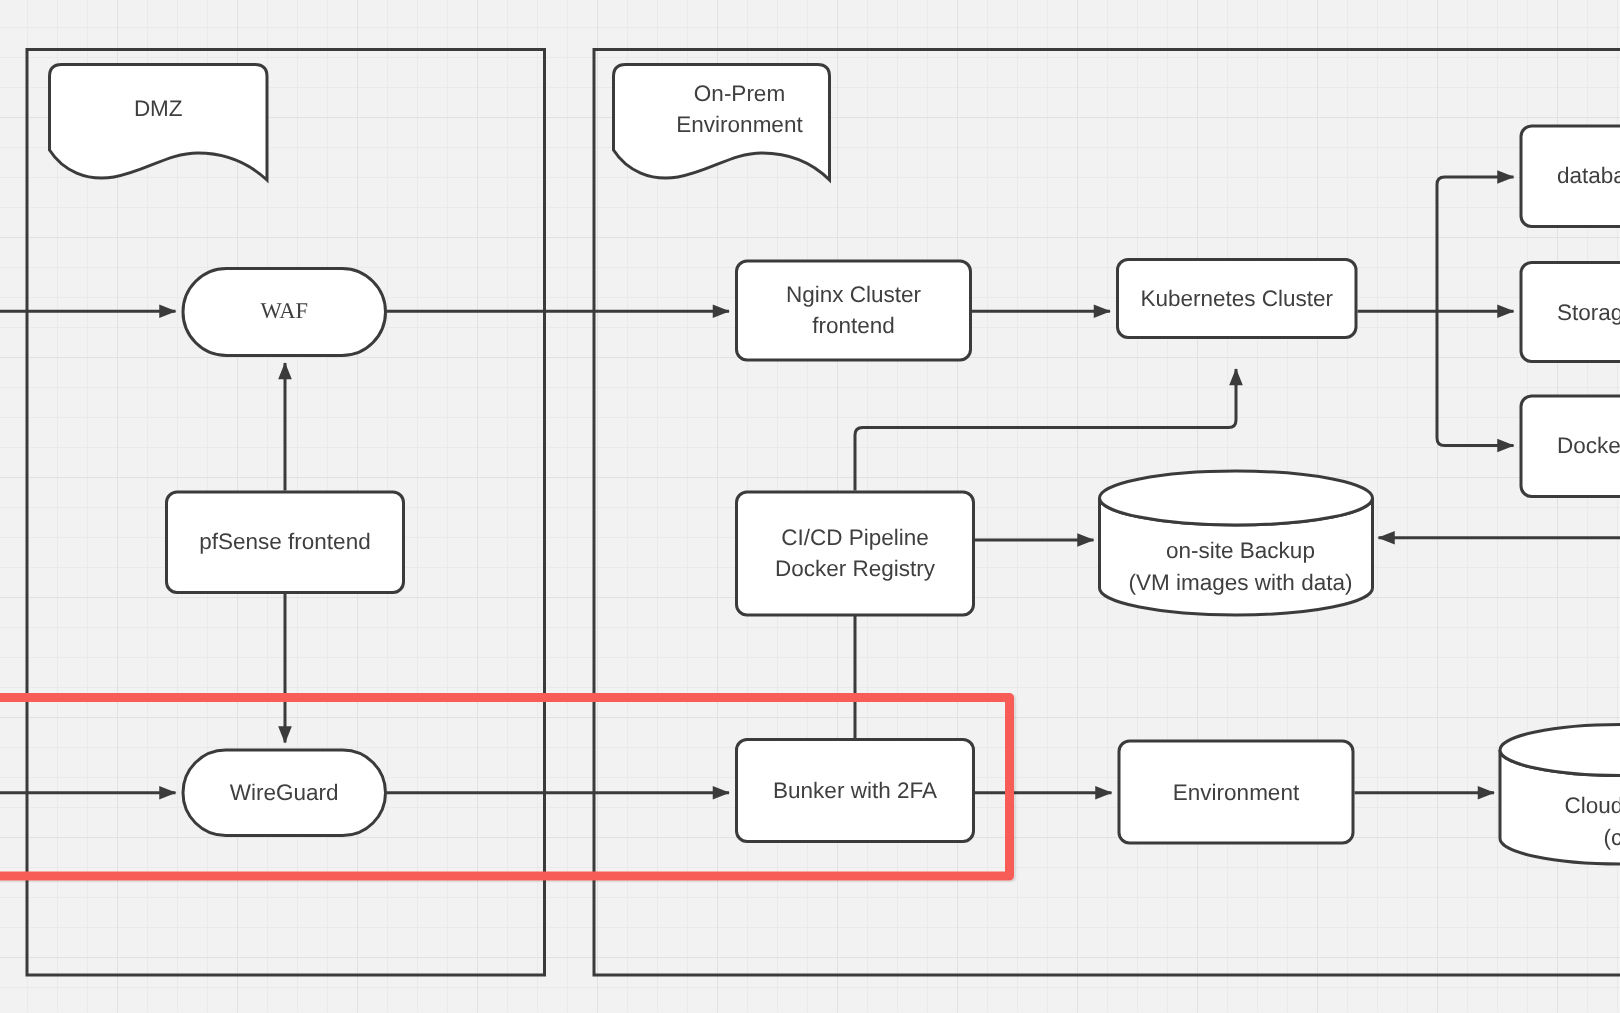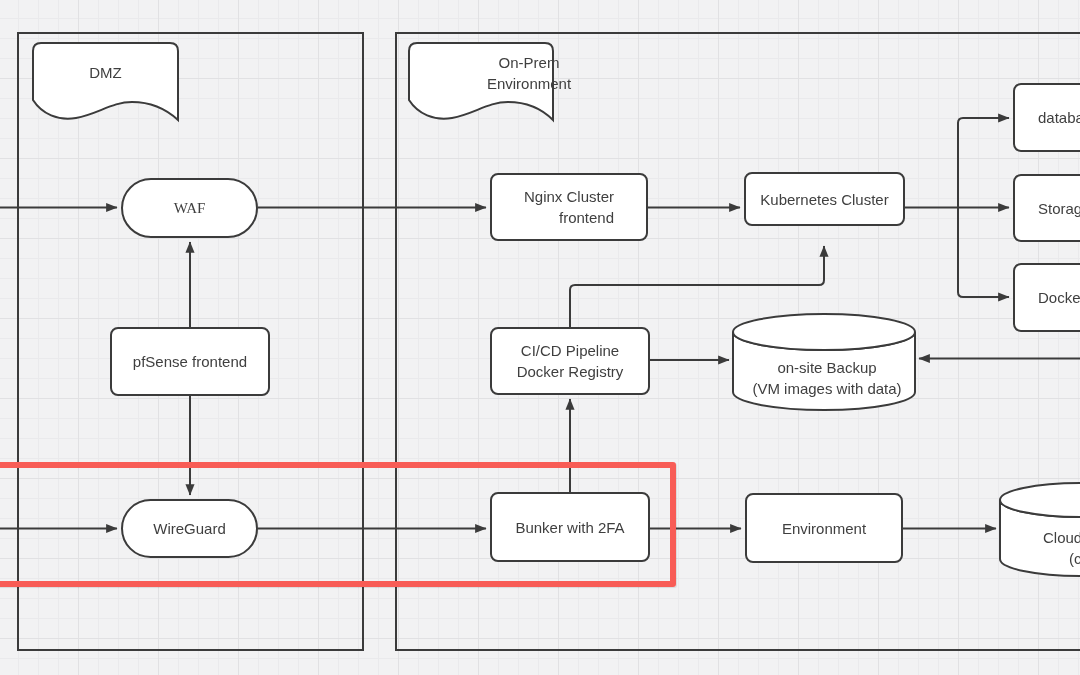--- a/index.html
+++ b/index.html
@@ -81,30 +81,30 @@
   <ellipse class="shape" cx="824" cy="332" rx="91" ry="18"></ellipse>
 
   <path class="shape" d="M 1000 500 V 559 A 80 17 0 0 0 1160 559 V 500 A 80 17 0 0 1 1000 500 Z"></path>
   <ellipse class="shape" cx="1080" cy="500" rx="80" ry="17"></ellipse>
 </svg>
 
 <div class="abs container-box" style="left:17px;top:32px;width:347px;height:619px;"></div>
 <div class="abs container-box" style="left:395px;top:32px;width:720px;height:619px;"></div>
 
 <div class="abs shape-label" style="left:33px;top:46px;width:145px;height:52px;">DMZ</div>
-<div class="abs shape-label" style="left:409px;top:46px;width:168px;height:54px;margin-left:36px;">On-Prem
+<div class="abs shape-label" style="left:409px;top:46px;width:168px;height:54px;">On-Prem
 Environment</div>
 
 <div class="abs node stadium" style="left:121px;top:178px;width:137px;height:60px;font-family:Liberation Serif, serif;">WAF</div>
 <div class="abs node" style="left:110px;top:327px;width:160px;height:69px;">pfSense frontend</div>
 <div class="abs node stadium" style="left:121px;top:499px;width:137px;height:59px;text-align:center;">WireGuard</div>
-<div class="abs node" style="left:490px;top:173px;width:158px;height:68px;text-align:right;">Nginx Cluster
+<div class="abs node" style="left:490px;top:173px;width:158px;height:68px;">Nginx Cluster
 frontend</div>
 <div class="abs node" style="left:744px;top:172px;width:161px;height:54px;">Kubernetes Cluster</div>
-<div class="abs node" style="left:490px;top:327px;width:160px;height:68px;">CI/CD Pipeline
+<div class="abs node" style="left:490px;top:327px;width:160px;height:84px;">CI/CD Pipeline
 Docker Registry</div>
 <div class="abs node" style="left:490px;top:492px;width:160px;height:70px;">Bunker with 2FA</div>
 <div class="abs node" style="left:745px;top:493px;width:158px;height:70px;">Environment</div>
 
 <div class="abs node clipped" style="left:1013px;top:83px;width:150px;height:69px;">databa</div>
 <div class="abs node clipped" style="left:1013px;top:174px;width:150px;height:68px;">Storag</div>
 <div class="abs node clipped" style="left:1013px;top:263px;width:150px;height:69px;">Docke</div>
 
 <div class="abs shape-label" style="left:733px;top:352px;width:188px;height:52px;">on-site Backup
 (VM images with data)</div>

